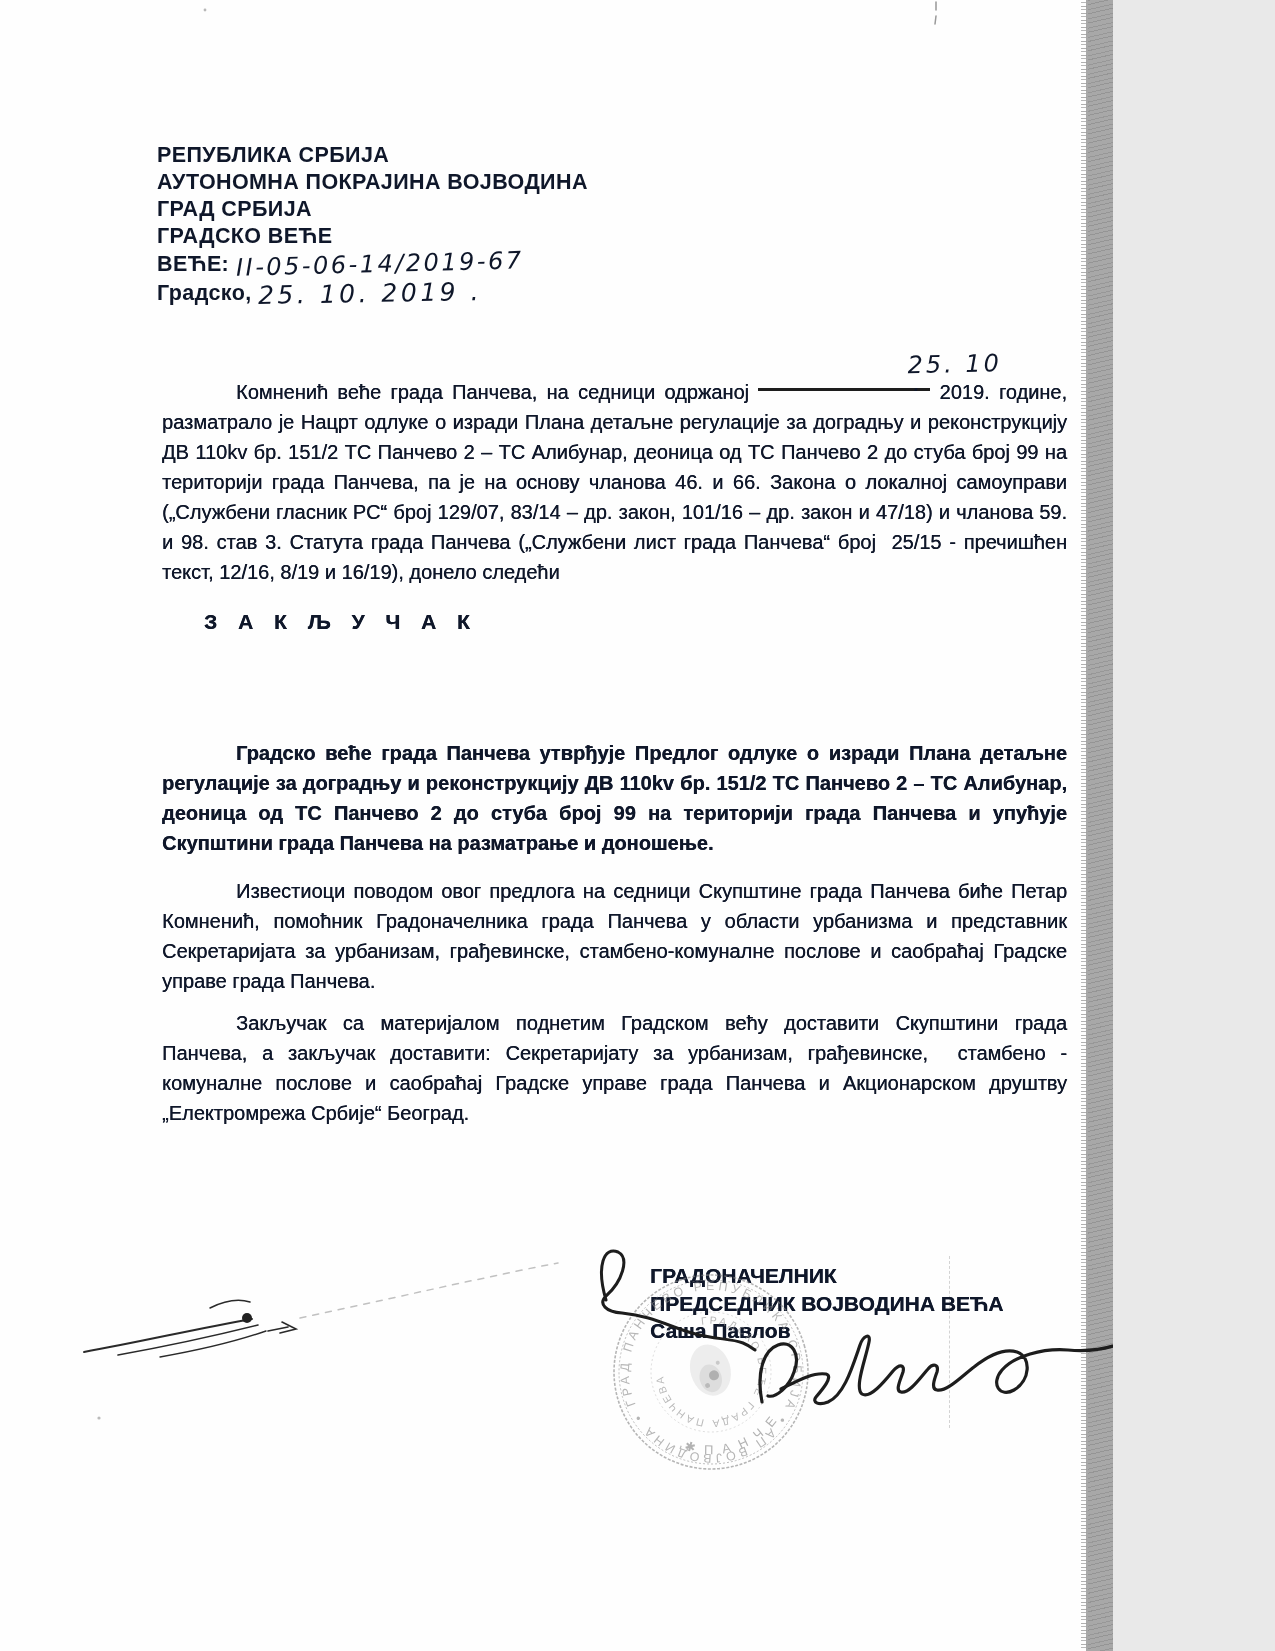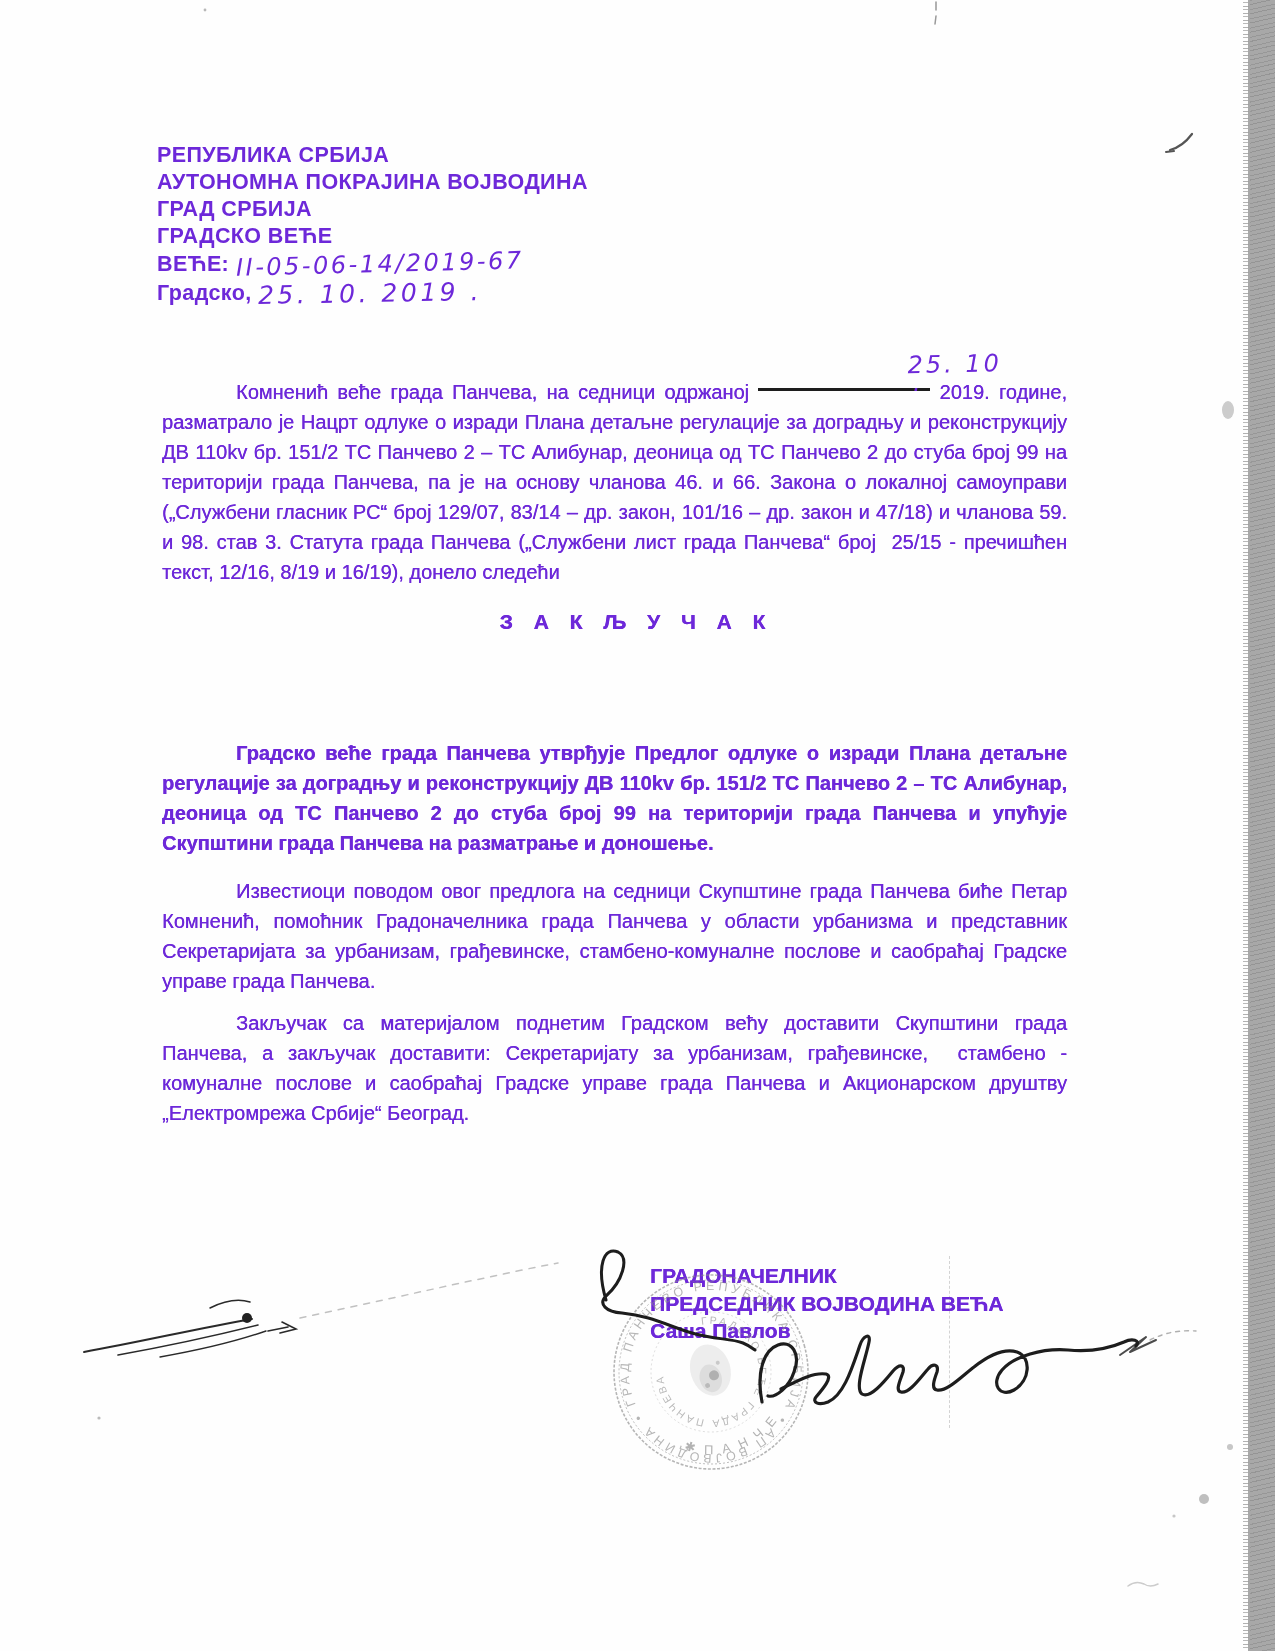--- a/index.html
+++ b/index.html
@@ -1,22 +1,22 @@
 <!DOCTYPE html>
 <html lang="sr"><head>
 <meta charset="utf-8">
 <style>
   html,body{margin:0;padding:0;background:#e9e9e9;}
   .page{
     position:relative;
-    width:1275px;height:1651px;
+    width:1113px;height:1651px;
     background:#fefefe;
     overflow:hidden;
     font-family:"Liberation Sans",sans-serif;
-    color:#6d28d9;
+    color:#0f172a;
   }
   
   .scan-band{
     position:absolute;top:0;right:0;width:27px;height:1651px;
     background:#a8a8a8;
   }
   .scan-band::before{
     content:"";position:absolute;left:-5px;top:0;width:6px;height:100%;
     background:repeating-linear-gradient(180deg,
       transparent 0 2px,#a8a8a8 2px 3px,transparent 3px 6px,#9d9d9d 6px 7px);
@@ -51,21 +51,21 @@
     display:inline-block;width:172px;height:24px;line-height:18px;
     border-bottom:3px solid #1d1d1d;text-align:center;
     vertical-align:baseline;position:relative;overflow:visible;
   }
   .date-blank .hw{
     position:relative;top:-8px;font-size:24px;letter-spacing:3px;
     text-shadow:none;
   }
   .heading{
     margin:20px 0 0 0 !important;text-indent:0 !important;
-    text-align:center;padding-left:42px;
+    text-align:left;padding-left:42px;
     font-weight:bold;font-size:21px;letter-spacing:6px;word-spacing:3px;
   }
   .sp1{margin-top:101px !important;font-weight:bold;}
   .sp2{margin-top:18px !important;}
   .sp3{margin-top:12px !important;}
   .sig-block{
     position:absolute;left:650px;top:1262px;width:412px;
     text-align:left;font-weight:bold;font-size:21px;line-height:27.5px;
     text-shadow:.3px 0 0 currentColor;
   }

